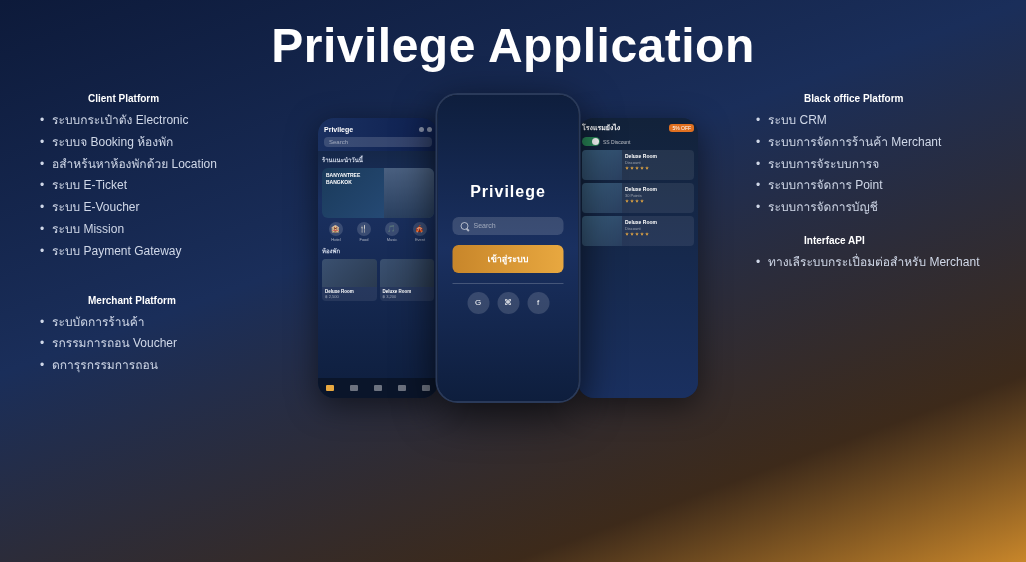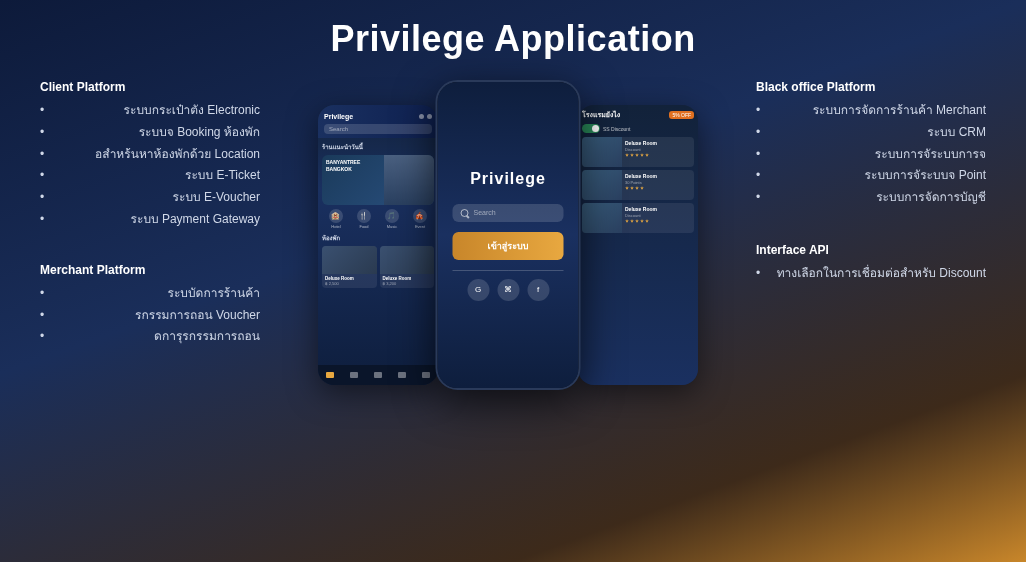--- a/index.html
+++ b/index.html
@@ -9,21 +9,21 @@
       background: linear-gradient(160deg, #0d1a3a 0%, #1a2e5a 40%, #3d2a1a 80%, #c8862a 100%);
       font-family: 'Segoe UI', Arial, sans-serif;
       color: #fff;
       overflow: hidden;
       position: relative;
     }
 
     .title {
       text-align: center;
       padding: 18px 0 10px;
-      font-size: 36px;
+      font-size: 48px;
       font-weight: 700;
       letter-spacing: 0.5px;
       color: #fff;
     }
 
     .main-layout {
       display: flex;
       justify-content: space-between;
       align-items: flex-start;
       padding: 10px 40px 0;
@@ -34,34 +34,34 @@
       width: 220px;
       display: flex;
       flex-direction: column;
       gap: 30px;
     }
 
     .right-panel {
       width: 230px;
       display: flex;
       flex-direction: column;
-      gap: 32px;
+      gap: 14px;
     }
 
     .section-title {
-      font-size: 12px;
+      font-size: 10px;
       font-weight: 800;
       margin-bottom: 8px;
       color: #fff;
+      margin-left: 48px;
     }
 
     .section-list {
       list-style: none;
       padding: 0;
-      text-align: right;
     }
 
     .section-list li {
       font-size: 12px;
       color: #d0d8e8;
       margin-bottom: 5px;
       padding-left: 12px;
       position: relative;
       line-height: 1.4;
     }
@@ -537,20 +537,21 @@
   <div class="left-panel">
 
     <div>
       <div class="section-title">Client Platform</div>
       <ul class="section-list">
         <li>ระบบกระเป๋าตัง Electronic</li>
         <li>ระบบจ Booking ห้องพัก</li>
         <li>อสำหร้นหาห้องพักด้วย Location</li>
         <li>ระบบ E-Ticket</li>
         <li>ระบบ E-Voucher</li>
+        <li>ระบบ Mission</li>
         <li>ระบบ Payment Gateway</li>
       </ul>
     </div>
 
     <div>
       <div class="section-title">Merchant Platform</div>
       <ul class="section-list">
         <li>ระบบัดการร้านค้า</li>
         <li>รกรรมการถอน Voucher</li>
         <li>ดการุรกรรมการถอน</li>
@@ -715,30 +716,30 @@
       </div>
     </div>
 
   </div>
 
   <div class="right-panel">
 
     <div>
       <div class="section-title">Black office Platform</div>
       <ul class="section-list">
+        <li>ระบบ CRM</li>
         <li>ระบบการจัดการร้านค้า Merchant</li>
-        <li>ระบบ CRM</li>
         <li>ระบบการจัระบบการจ</li>
-        <li>ระบบการจัระบบจ Point</li>
+        <li>ระบบการจัดการ Point</li>
         <li>ระบบการจัดการบัญชี</li>
       </ul>
     </div>
 
     <div>
       <div class="section-title">Interface API</div>
       <ul class="section-list">
-        <li>ทางเลือกในการเชื่อมต่อสำหรับ Discount</li>
+        <li>ทางเลืระบบกระเปื่อมต่อสำหรับ Merchant</li>
       </ul>
     </div>
 
   </div>
 
 </div>
 
 </body></html>

